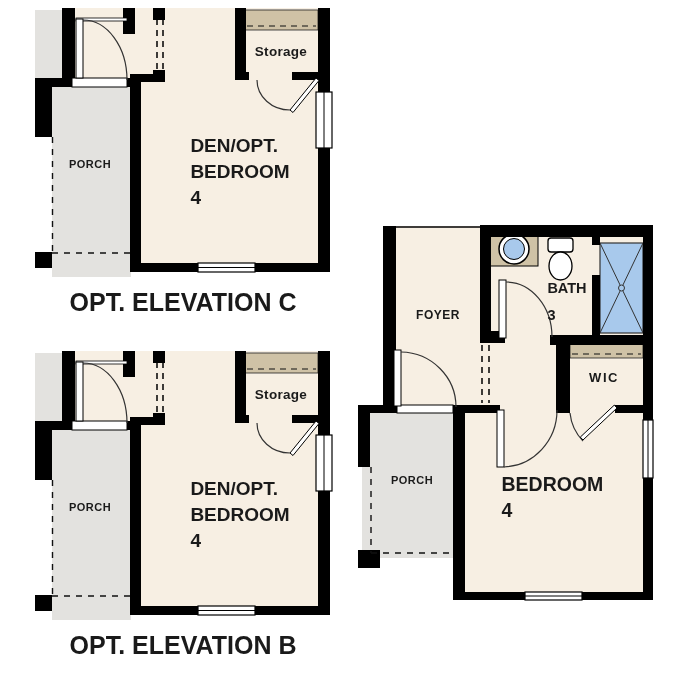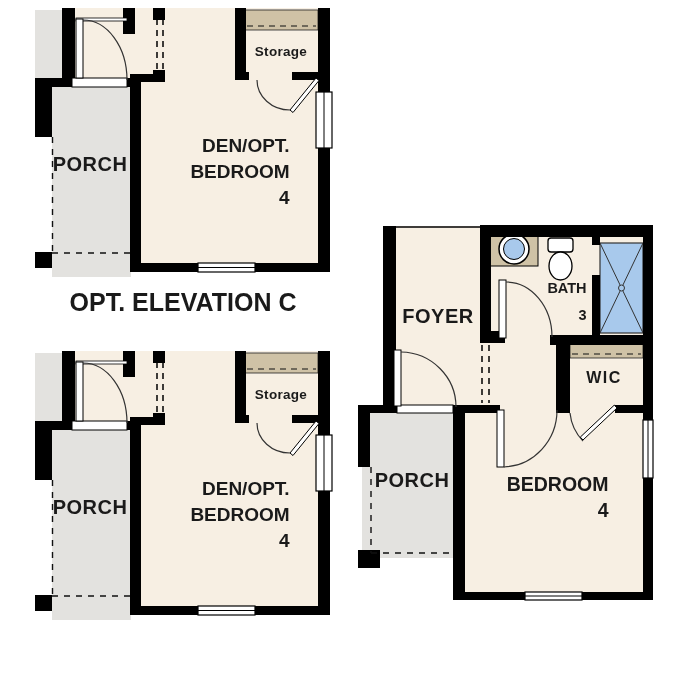--- a/index.html
+++ b/index.html
@@ -5,27 +5,27 @@
   :root{
     --floor:#f7efe3; --porch_floor:#e3e2df; --shelf_tan:#cfc2a6;
     --fixture_blue:#a8c9ec; --wall:#000000; --text:#1a1a1a;
   }
   html,body{margin:0;padding:0;background:#fff;}
   body{width:687px;height:687px;position:relative;overflow:hidden;
        font-family:"Liberation Sans", sans-serif;color:var(--text);}
   .plan{position:absolute;}
   .plan svg{position:absolute;left:0;top:0;display:block;}
   .lbl{position:absolute;transform:translate(-50%,-50%);font-weight:bold;
-       white-space:pre-line;text-align:right;color:var(--text);line-height:1.32;}
-  .lbl-porch{font-size:20px;letter-spacing:.5px;}
+       white-space:pre-line;text-align:left;color:var(--text);line-height:1.32;}
+  .lbl-porch{font-size:11px;letter-spacing:.5px;}
   .lbl-den{font-size:19px;line-height:26px;margin-left:12px;}
   .lbl-storage{font-size:13.5px;font-weight:600;letter-spacing:.3px;}
-  .lbl-foyer{font-size:20px;letter-spacing:.5px;}
+  .lbl-foyer{font-size:12px;letter-spacing:.5px;}
   .lbl-bath{font-size:14.5px;line-height:27px;}
-  .lbl-wic{font-size:16px;letter-spacing:1.5px;}
+  .lbl-wic{font-size:13px;letter-spacing:1.5px;}
   .lbl-bedroom{font-size:19.5px;}
   .caption{position:absolute;left:0;right:0;text-align:center;font-weight:bold;
            font-size:25px;line-height:26px;white-space:pre-line;color:var(--text);}
 </style>
 </head>
 <body>
 
 <svg width="0" height="0" style="position:absolute">
   <defs>
     <symbol id="leftplan" viewBox="0 0 310 280">
@@ -164,20 +164,21 @@
 </div>
 
 <div class="plan" style="left:28px;top:349px;width:310px;height:330px">
   <svg width="310" height="280">
       <use href="#leftplan"></use>
     </svg>
   <div class="lbl lbl-porch" style="left:62px;top:158px">PORCH</div>
   <div class="lbl lbl-den" style="left:200px;top:166px">DEN/OPT.
 BEDROOM 4</div>
   <div class="lbl lbl-storage" style="left:253px;top:46px">Storage</div>
+  <div class="caption" style="top:283px">OPT. ELEVATION B</div>
 </div>
 
 <div class="plan" style="left:352px;top:222px;width:310px;height:460px">
   <svg width="310" height="380">
       <use href="#rightplan"></use>
     </svg>
   <div class="lbl lbl-foyer" style="left:86px;top:94px">FOYER</div>
   <div class="lbl lbl-bath" style="left:215px;top:80px">BATH
 3</div>
   <div class="lbl lbl-wic" style="left:252px;top:156px">WIC</div>

